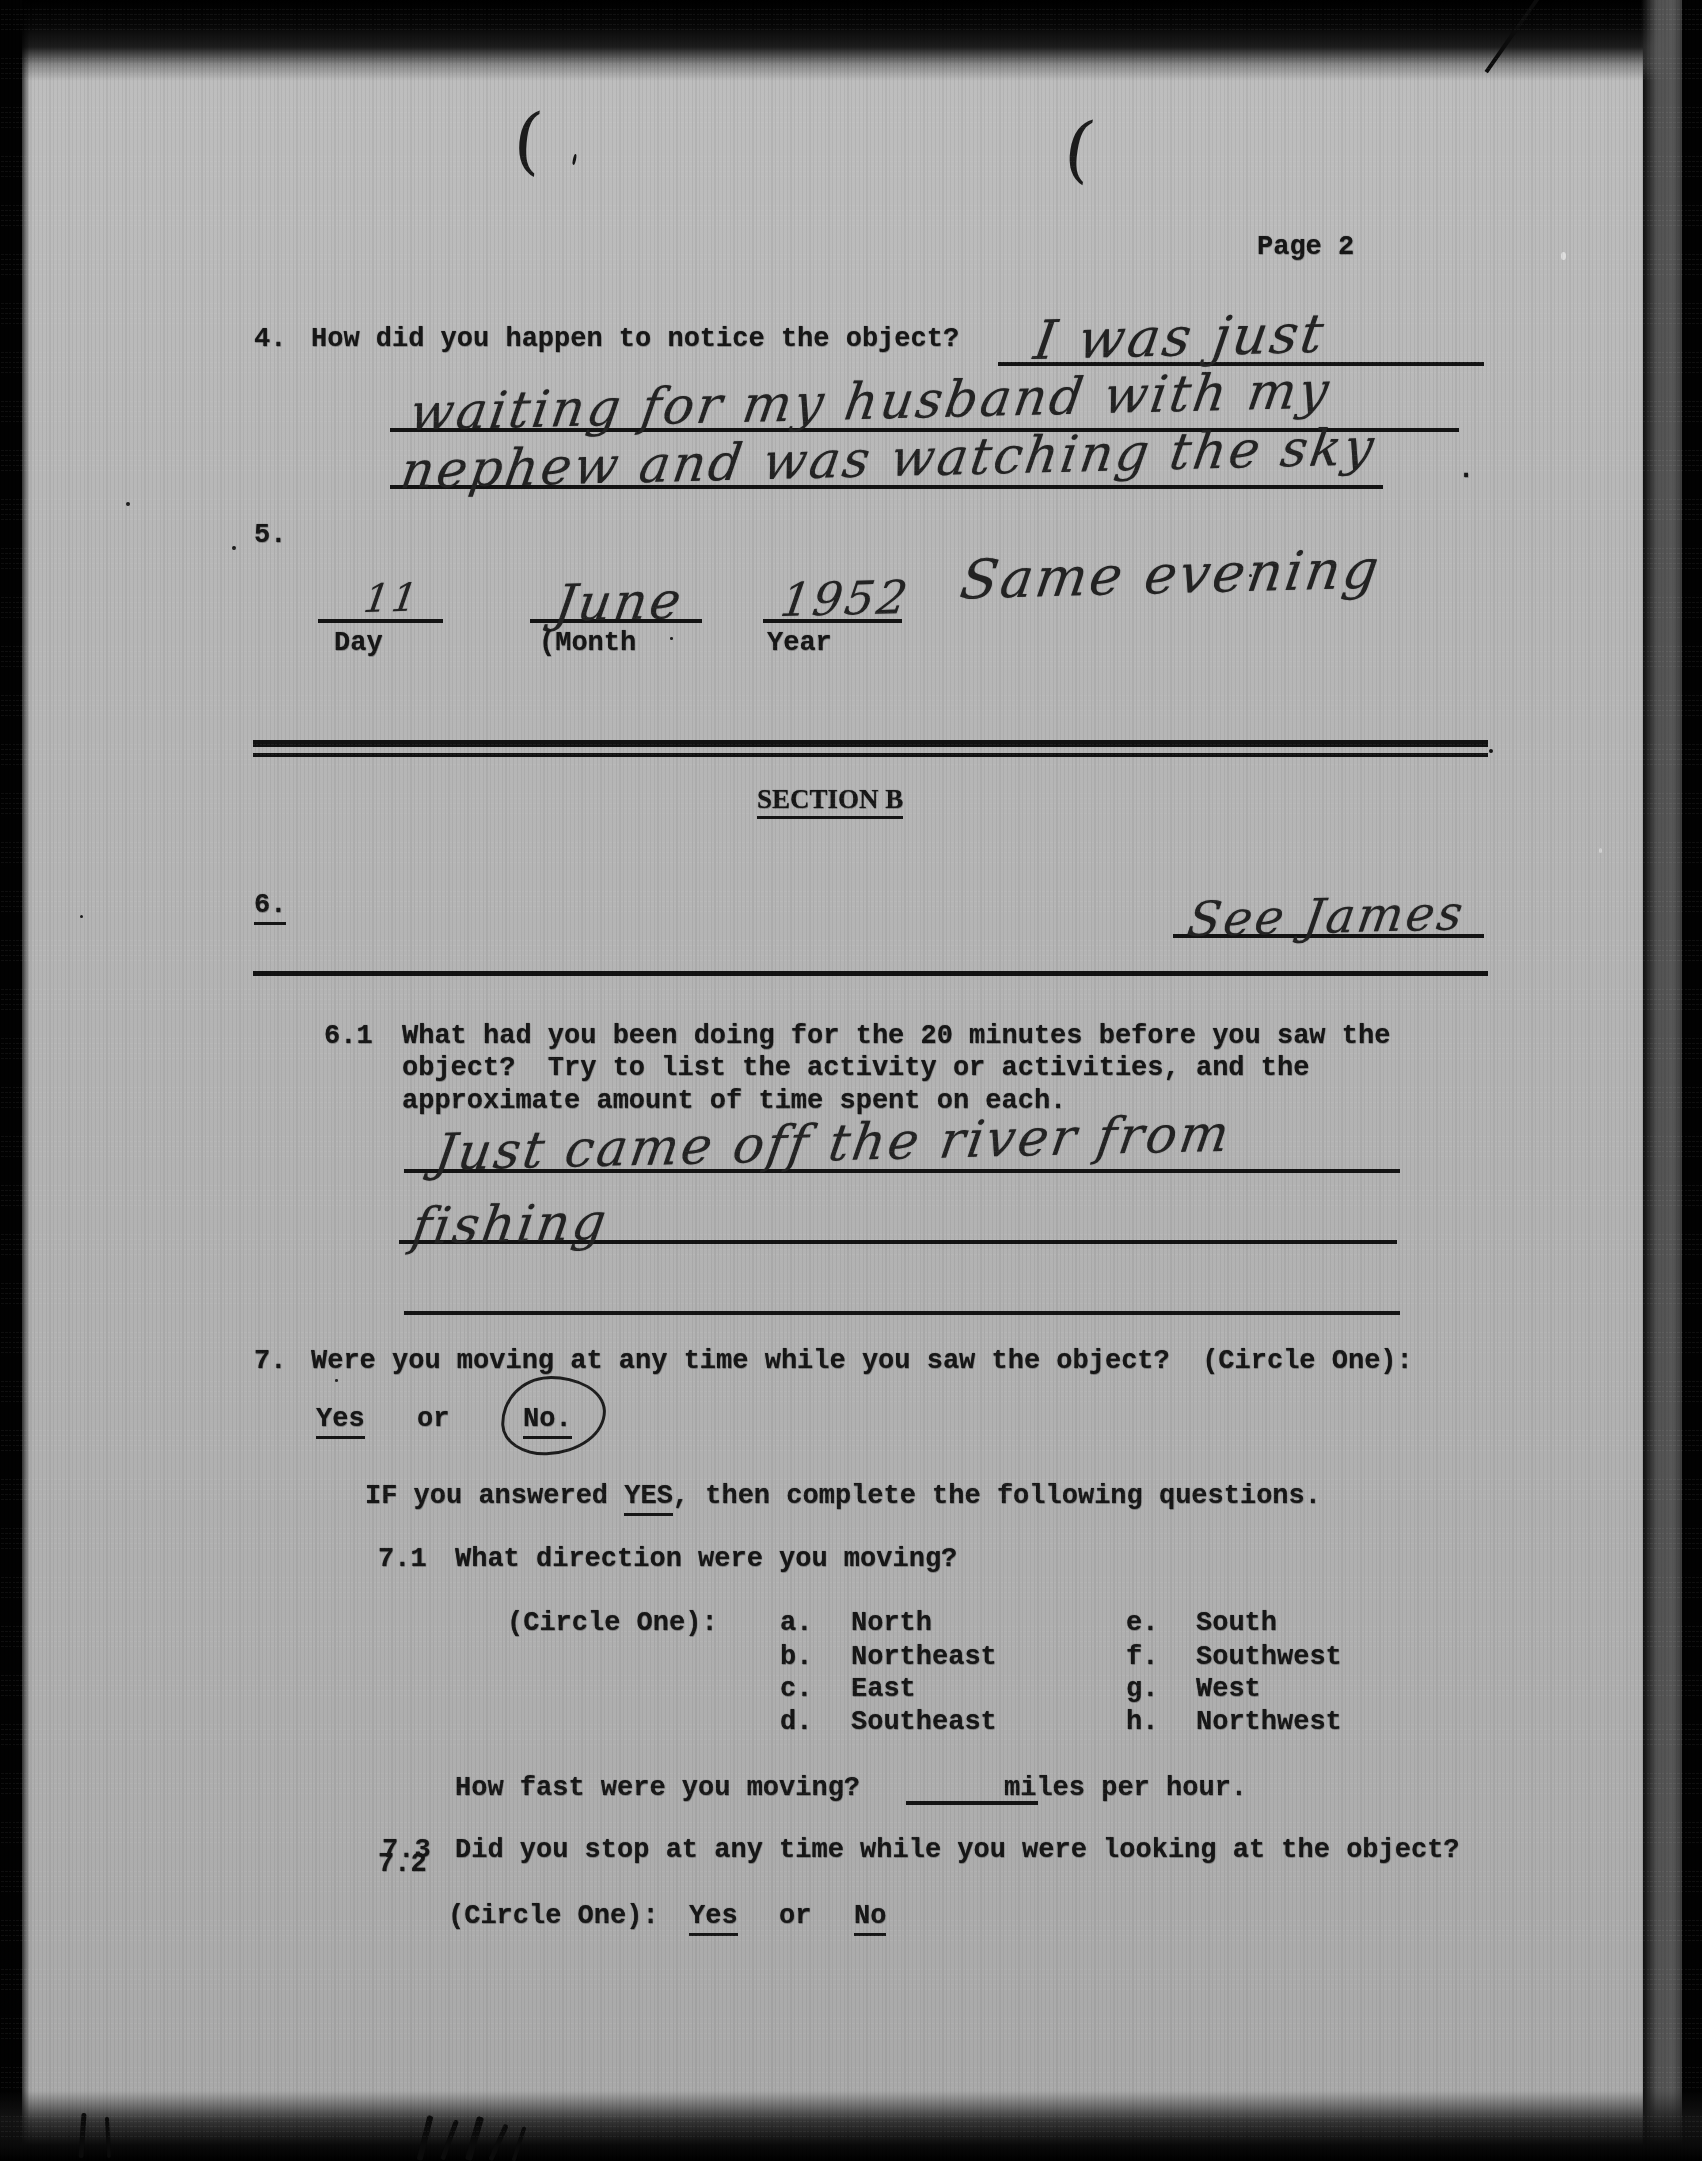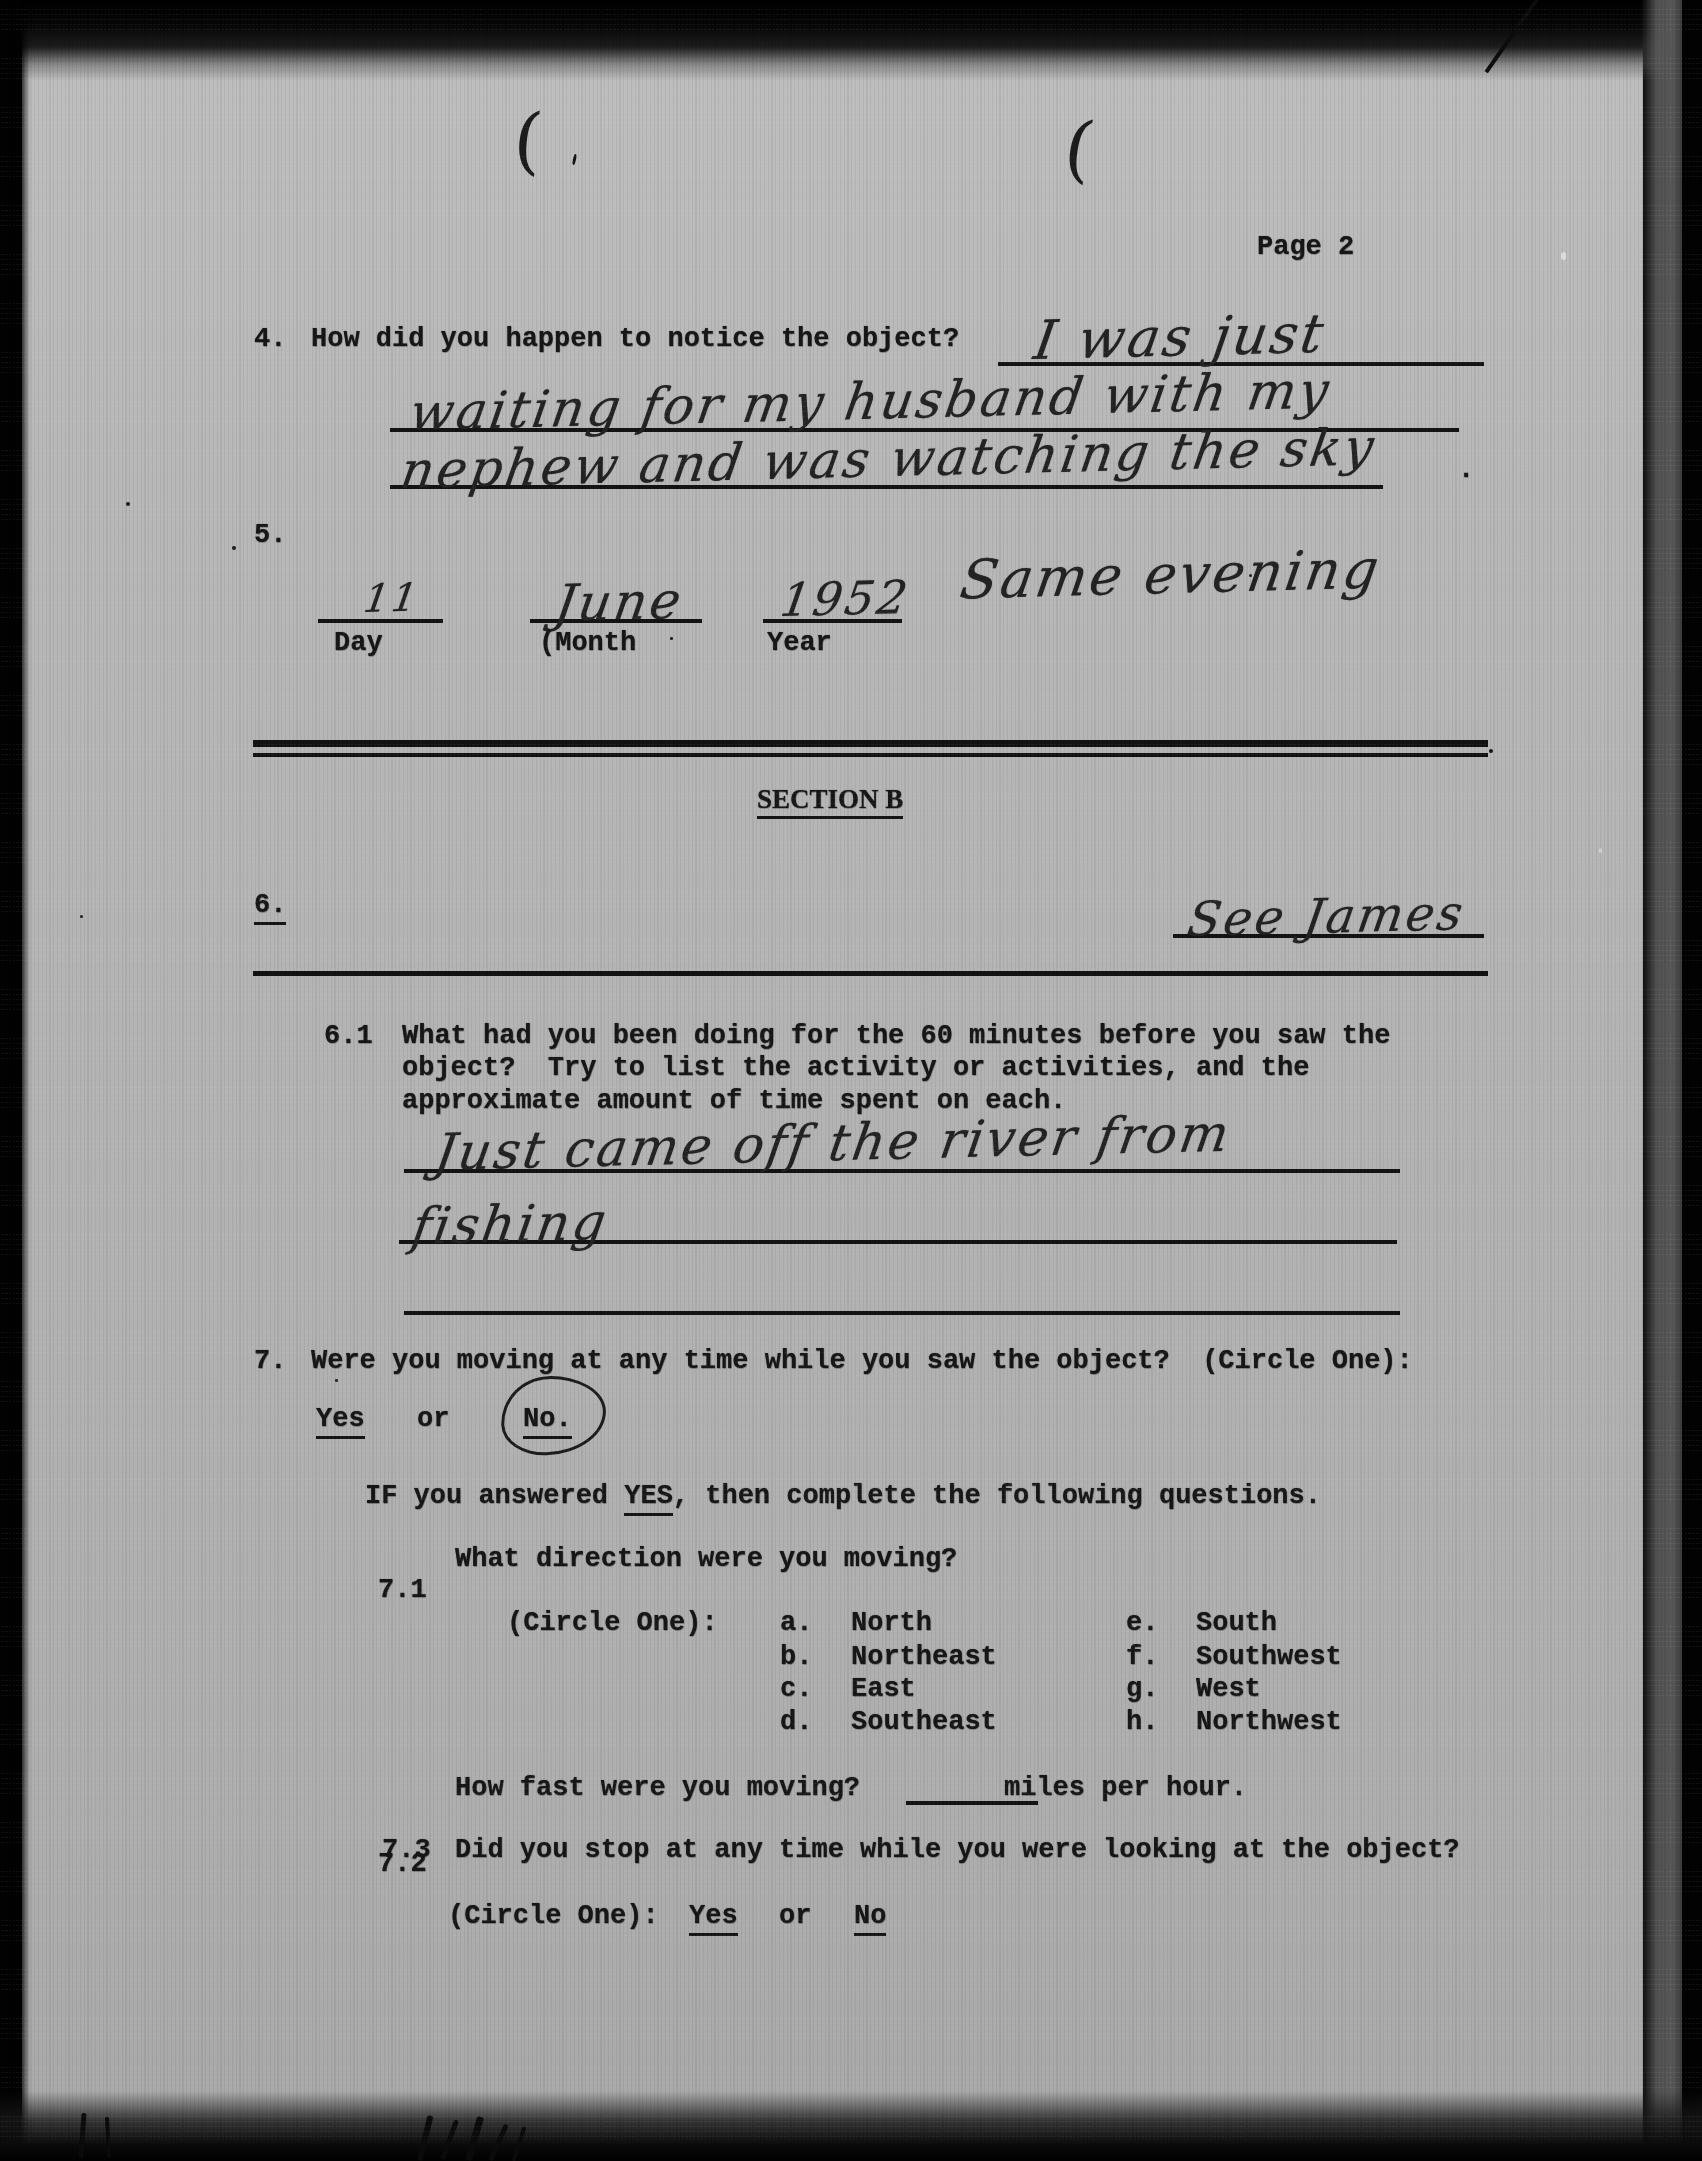--- a/index.html
+++ b/index.html
@@ -75,21 +75,21 @@
   <div class="typed" style="left:757px;top:784px;font-family:Liberation Serif, serif;"><span class="tul">SECTION B</span></div>
 
   <div class="typed" style="left:254px;top:890px;"><span class="tul">6.</span></div>
   <div class="uline" style="left:1173px;top:874px;width:311px;height:60px;">
     <span class="hw hw-in" style="left:10.8px;bottom:-13px;font-size:48px;">See James</span>
   </div>
 
   <div class="rule" style="left:253px;top:971px;width:1235px;height:5.4px;"></div>
 
   <div class="typed" style="left:324px;top:1021px;">6.1</div>
-  <div class="typed" style="left:402px;top:1021px;">What had you been doing for the 60 minutes before you saw the</div>
+  <div class="typed" style="left:402px;top:1021px;">What had you been doing for the 20 minutes before you saw the</div>
   <div class="typed" style="left:402px;top:1086px;">approximate amount of time spent on each.</div>
   <div class="typed" style="left:402px;top:1053px;">object?  Try to list the activity or activities, and the</div>
 
   <div class="uline" style="left:404px;top:1096px;width:996px;height:73px;">
     <span class="hw hw-in" style="left:27px;bottom:-13px;font-size:51px;">Just came off the river from</span>
   </div>
   <div class="uline" style="left:399px;top:1167px;width:998px;height:73px;">
     <span class="hw hw-in" style="left:8.6px;bottom:-16px;font-size:51px;">fishing</span>
   </div>
   <div class="uline" style="left:404px;top:1294px;width:996px;height:17.3px;"></div>
@@ -97,21 +97,21 @@
   <div class="typed" style="left:254px;top:1346px;">7.</div>
   <div class="typed" style="left:311px;top:1346px;">Were you moving at any time while you saw the object?  (Circle One):</div>
 
   <div class="typed" style="left:316px;top:1404px;"><span class="tul">Yes</span></div>
   <div class="typed" style="left:417px;top:1404px;">or</div>
   <div class="circle-mark" style="left:501px;top:1376px;width:99px;height:73px;"></div>
   <div class="typed" style="left:523px;top:1404px;"><span class="tul">No.</span></div>
 
   <div class="typed" style="left:365px;top:1481px;"><span>IF you answered </span><span class="tul">YES</span><span>, then complete the following questions.</span></div>
 
-  <div class="typed" style="left:378px;top:1544px;margin-top:31px;">7.1</div>
+  <div class="typed" style="left:378px;top:1544px;">7.1</div>
   <div class="typed" style="left:455px;top:1544px;">What direction were you moving?</div>
 
   <div class="typed" style="left:507px;top:1608px;">(Circle One):</div>
 
   <div class="typed" style="left:780px;top:1608px;">a.</div>
   <div class="typed" style="left:851px;top:1608px;">North</div>
   <div class="typed" style="left:780px;top:1642px;">b.</div>
   <div class="typed" style="left:851px;top:1642px;">Northeast</div>
   <div class="typed" style="left:780px;top:1674px;">c.</div>
   <div class="typed" style="left:851px;top:1674px;">East</div>

